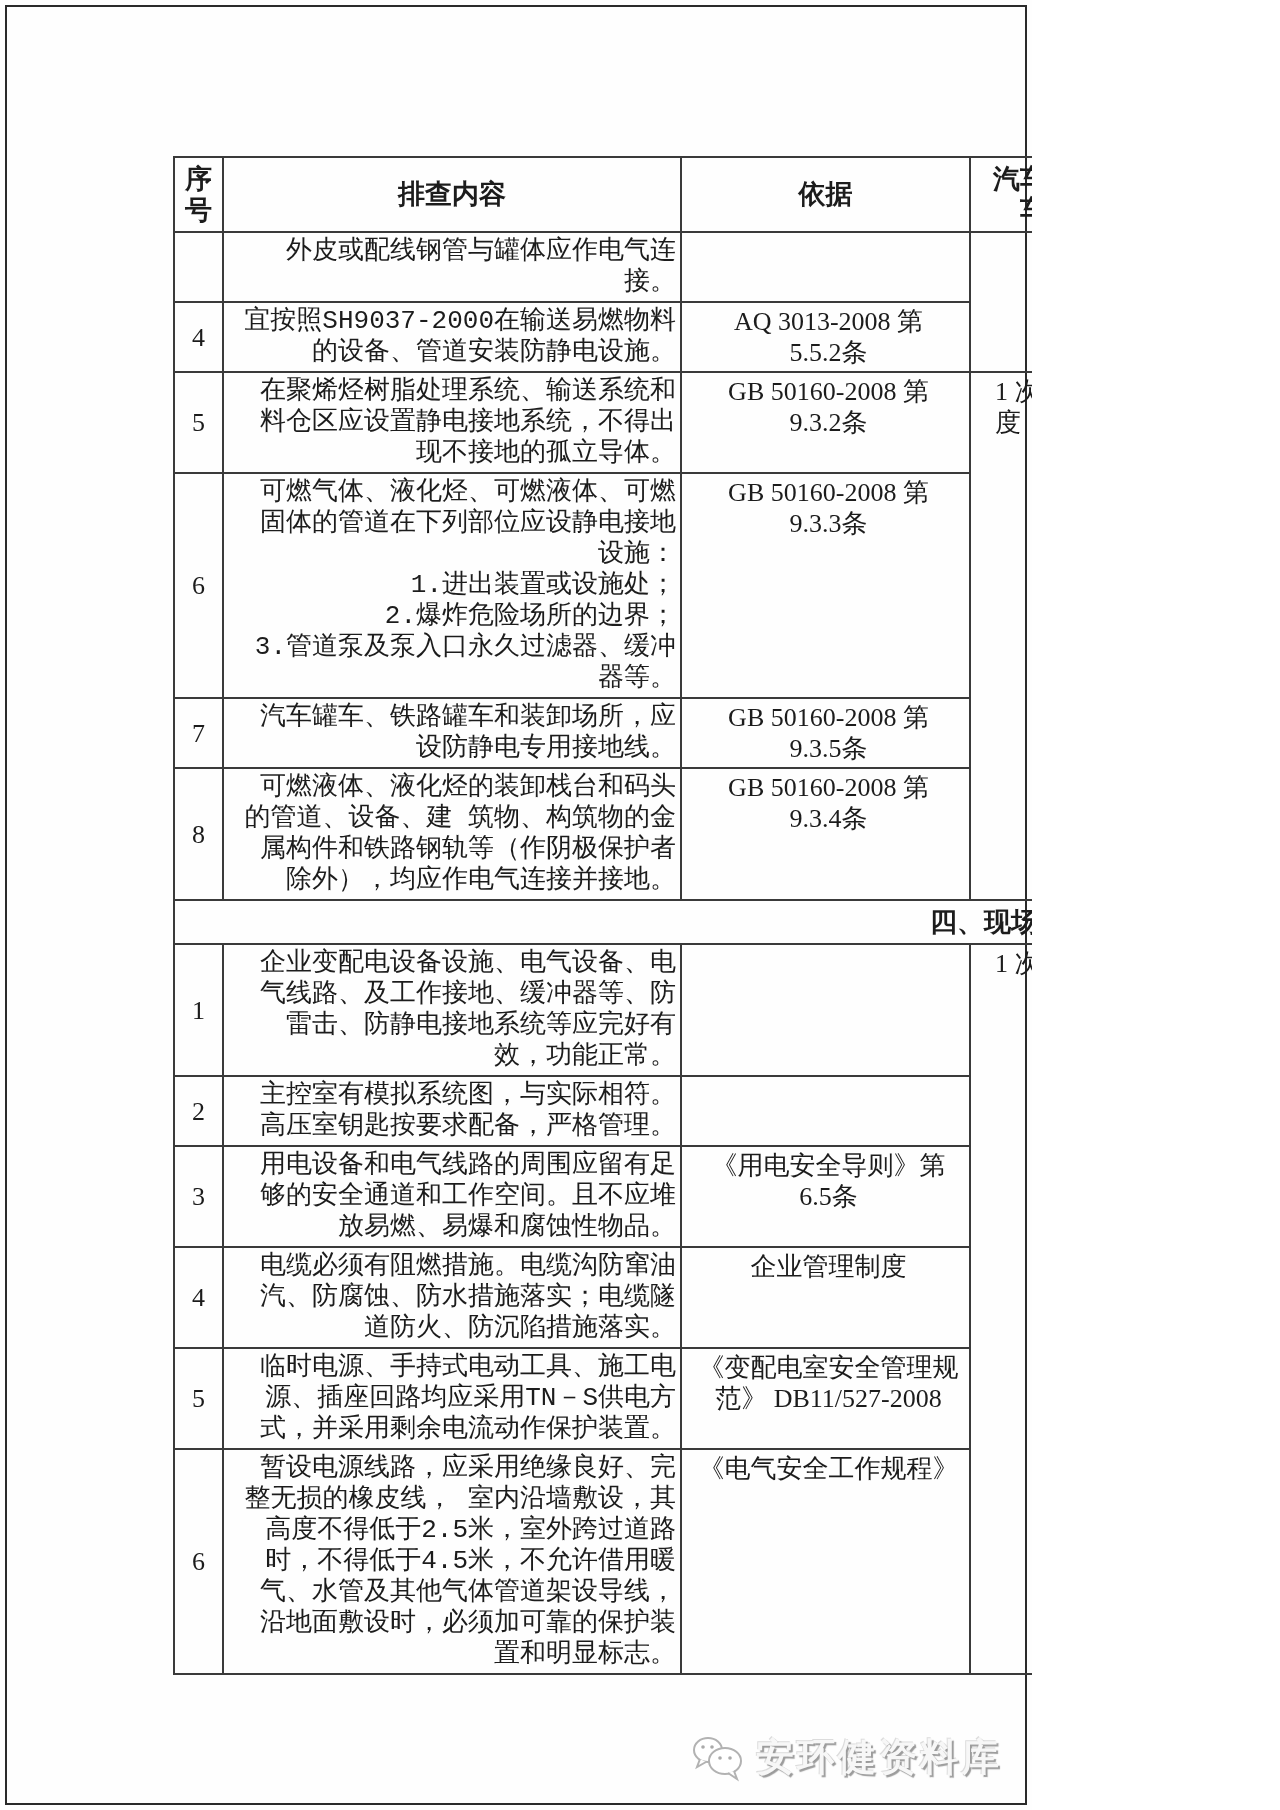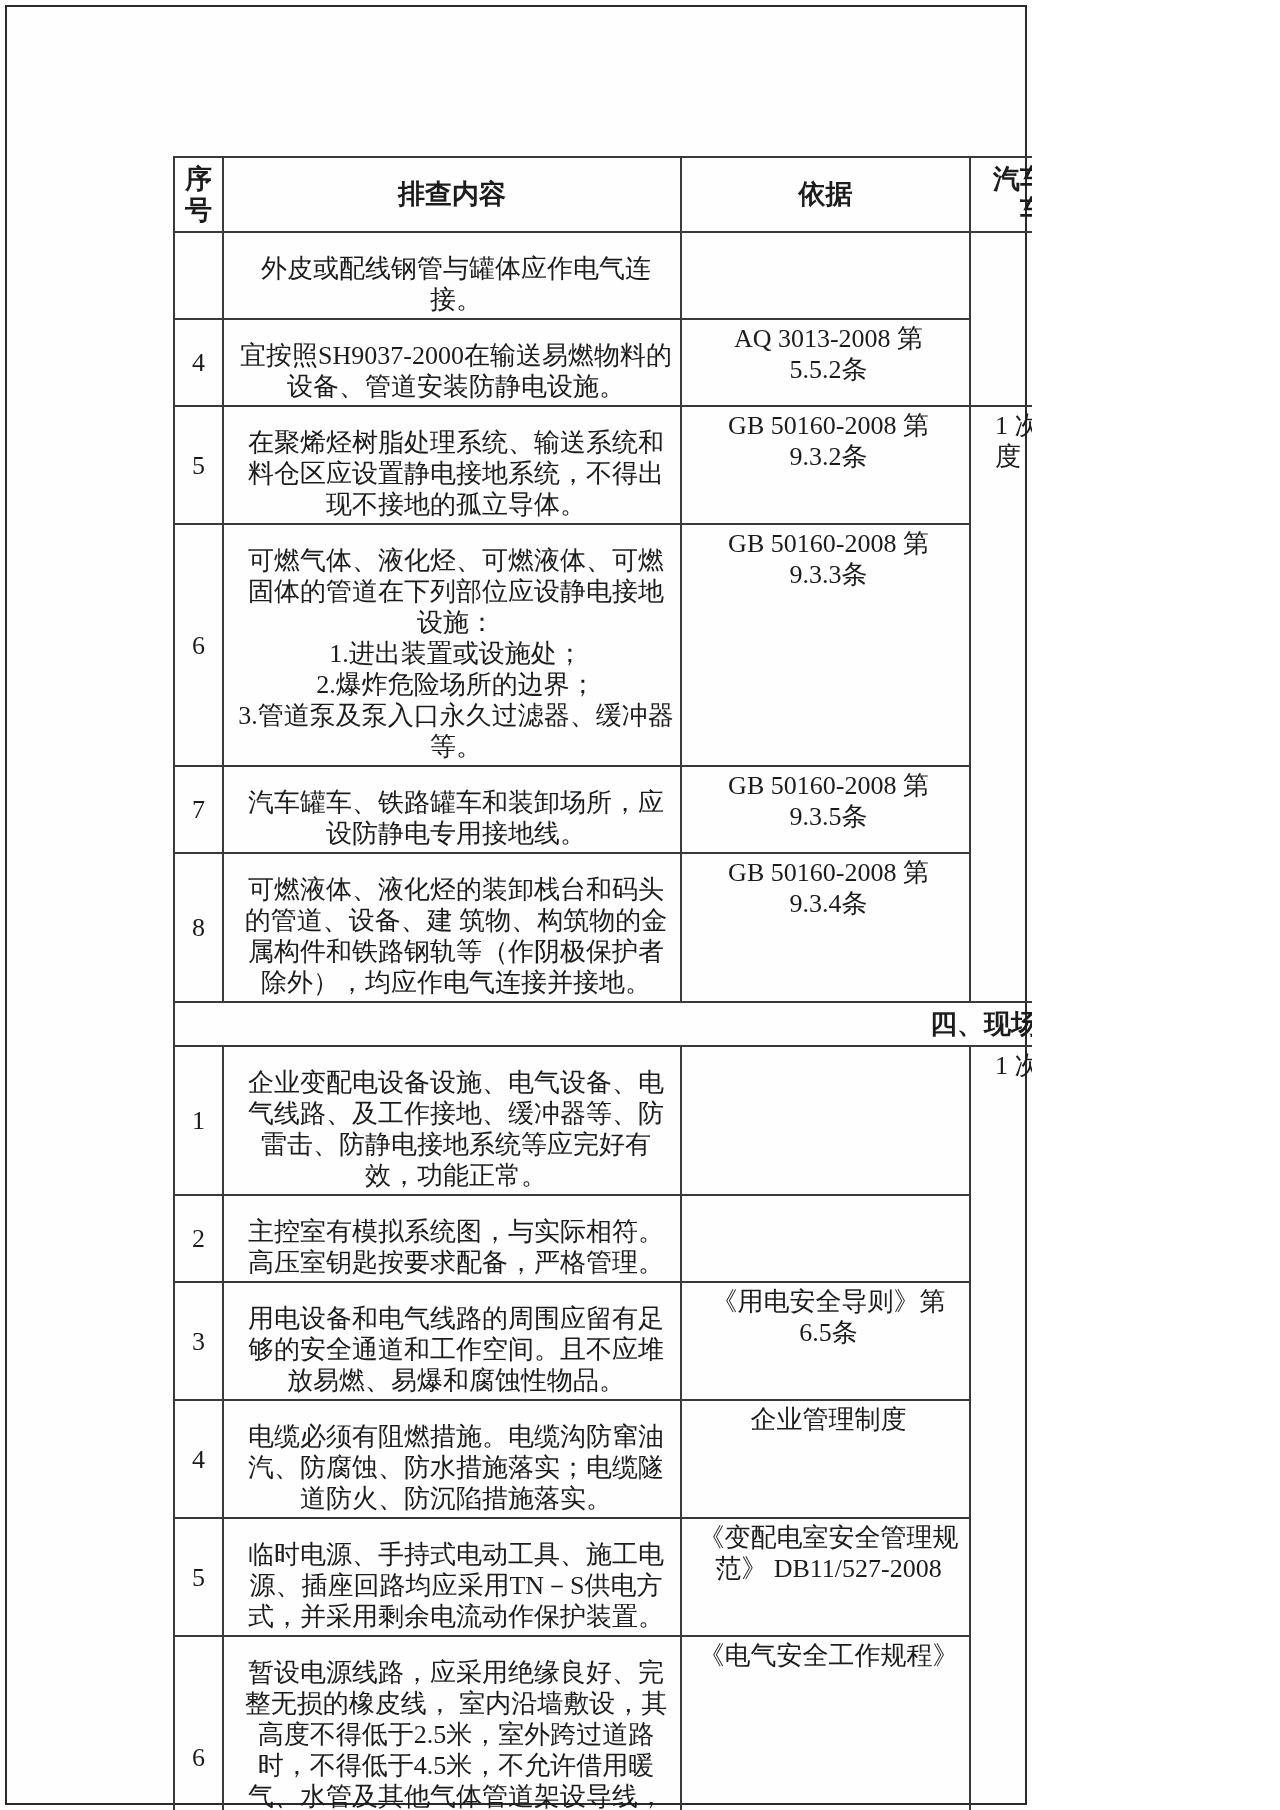--- a/index.html
+++ b/index.html
@@ -46,24 +46,25 @@
     vertical-align: middle;
     padding: 3px 10px;
     height: 67px;
   }
   td.num {
     text-align: center;
     vertical-align: middle;
     padding: 3px 0;
   }
   td.content {
-    text-align: center;
+    text-align: right;
     vertical-align: top;
-    padding: 20px 4px 3px 12px;
+    padding: 3px 4px 3px 12px;
     white-space: pre-line;
+    font-family: Liberation Mono, monospace;
   }
   td.basis {
     text-align: center;
     vertical-align: top;
     padding: 3px 4px 3px 10px;
     white-space: pre-line;
   }
   td.freq {
     text-align: left;
     vertical-align: top;
@@ -220,13 +221,34 @@
 
     <tr>
       <td class="num">6</td>
       <td class="content">暂设电源线路，应采用绝缘良好、完整无损的橡皮线， 室内沿墙敷设，其高度不得低于2.5米，室外跨过道路时，不得低于4.5米，不允许借用暖气、水管及其他气体管道架设导线，沿地面敷设时，必须加可靠的保护装置和明显标志。</td>
       <td class="basis">《电气安全工作规程》</td>
     </tr>
   </tbody>
     </table>
 
 
+  <div class="watermark">
+    <span class="wechat-icon">
+      <svg viewBox="0 0 56 48" width="56" height="48">
+        <g fill="#ffffff" stroke="#b2b2b2" stroke-width="2">
+          <ellipse cx="18" cy="16" rx="14" ry="12"></ellipse>
+          <path d="M10 25 L7 33 L16 28 Z" stroke="none" fill="#ffffff"></path>
+          <path d="M10 25 L7 33 L16 28" fill="none"></path>
+          <ellipse cx="35" cy="27" rx="16" ry="13"></ellipse>
+          <path d="M44 37 L47 45 L38 39 Z" stroke="none" fill="#ffffff"></path>
+          <path d="M44 37 L47 45 L38 39" fill="none"></path>
+        </g>
+        <g fill="#aaaaaa" stroke="none">
+          <circle cx="13" cy="13" r="1.8"></circle>
+          <circle cx="22" cy="13" r="1.8"></circle>
+          <circle cx="30" cy="24" r="1.8"></circle>
+          <circle cx="40" cy="24" r="1.8"></circle>
+        </g>
+      </svg>
+    </span>
+    <span class="watermark-text">安环健资料库</span>
+  </div>
 </div>
 
 </body></html>

